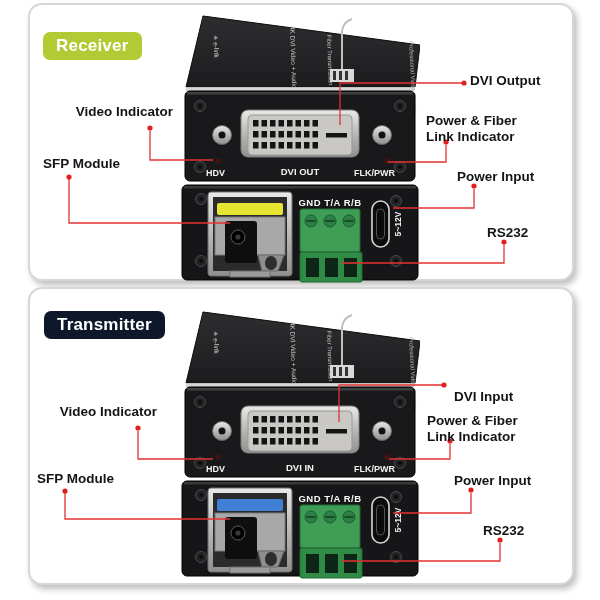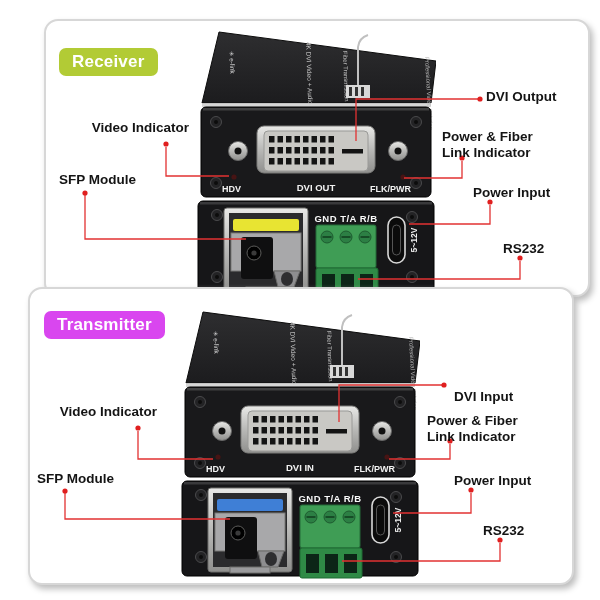--- a/index.html
+++ b/index.html
@@ -1,20 +1,20 @@
 <!DOCTYPE html>
 <html><head>
 <meta charset="utf-8">
 <style>
   html,body{margin:0;padding:0;}
   body{width:600px;height:600px;position:relative;background:#ffffff;overflow:hidden;
        font-family:"Liberation Sans",sans-serif;}
   .card{position:absolute;background:#fff;border:2px solid #d7d7d7;border-radius:14px;
         box-shadow:3px 4px 6px #bdbdbd;}
-  #card-receiver{left:44px;top:3px;width:542px;height:274px;margin-top:16px;}
+  #card-receiver{left:28px;top:3px;width:542px;height:274px;}
   #card-transmitter{left:28px;top:287px;width:542px;height:294px;}
   .badge{position:absolute;color:#fff;font-size:17px;font-weight:bold;
          padding:4px 13px;border-radius:7px;letter-spacing:.2px;}
   #badge-receiver{left:13px;top:27px;}
   #badge-transmitter{left:14px;top:22px;}
   .device{position:absolute;width:240px;height:280px;}
   #device-receiver{left:150px;top:4px;}
   #device-transmitter{left:150px;top:16px;}
   .callout-label{position:absolute;font-size:13.5px;font-weight:600;color:#141414;
                  line-height:16px;white-space:nowrap;}
@@ -176,21 +176,21 @@
   <div class="callout-label" style="left:440px;top:68px;text-align:center;">DVI Output</div>
   <div class="callout-label" style="left:396px;top:108px;">
     <span>Power &amp; Fiber</span><br>
     <span>Link Indicator</span>
   </div>
   <div class="callout-label" style="left:427px;top:164px;">Power Input</div>
   <div class="callout-label" style="left:457px;top:220px;">RS232</div>
 </section>
 
 <section class="card" id="card-transmitter">
-  <div class="badge" id="badge-transmitter" style="background-color: #d946ef;">Transmitter</div>
+  <div class="badge" id="badge-transmitter" style="background-color: #0f172a;">Transmitter</div>
 
   <svg class="device" id="device-transmitter" viewBox="0 0 240 280">
     <defs>
       <linearGradient id="metalT" x1="0" y1="0" x2="0" y2="1">
         <stop offset="0" stop-color="#e9e9e7"></stop>
           <stop offset=".5" stop-color="#b9b9b7"></stop>
           <stop offset="1" stop-color="#8f8f8d"></stop>
       </linearGradient>
       <linearGradient id="lidT" x1="0" y1="0" x2="0" y2="1">
         <stop offset="0" stop-color="#2e2e30"></stop>

